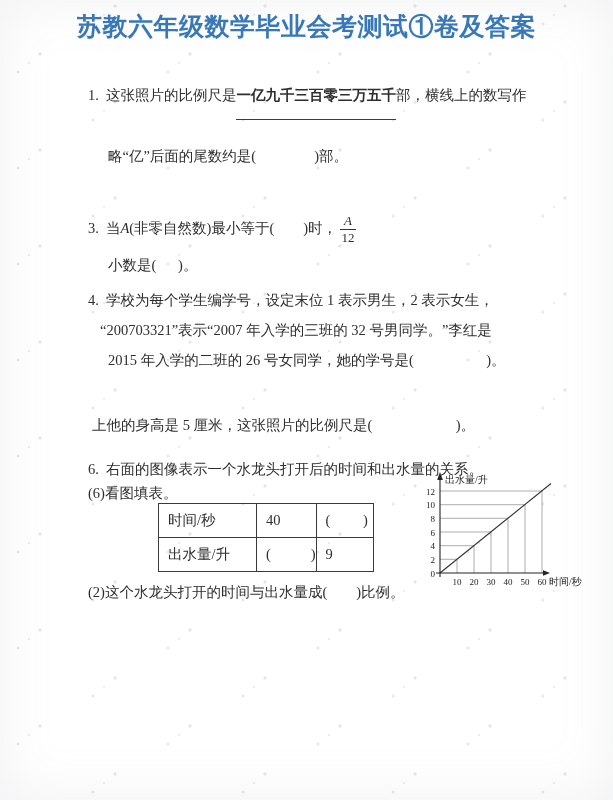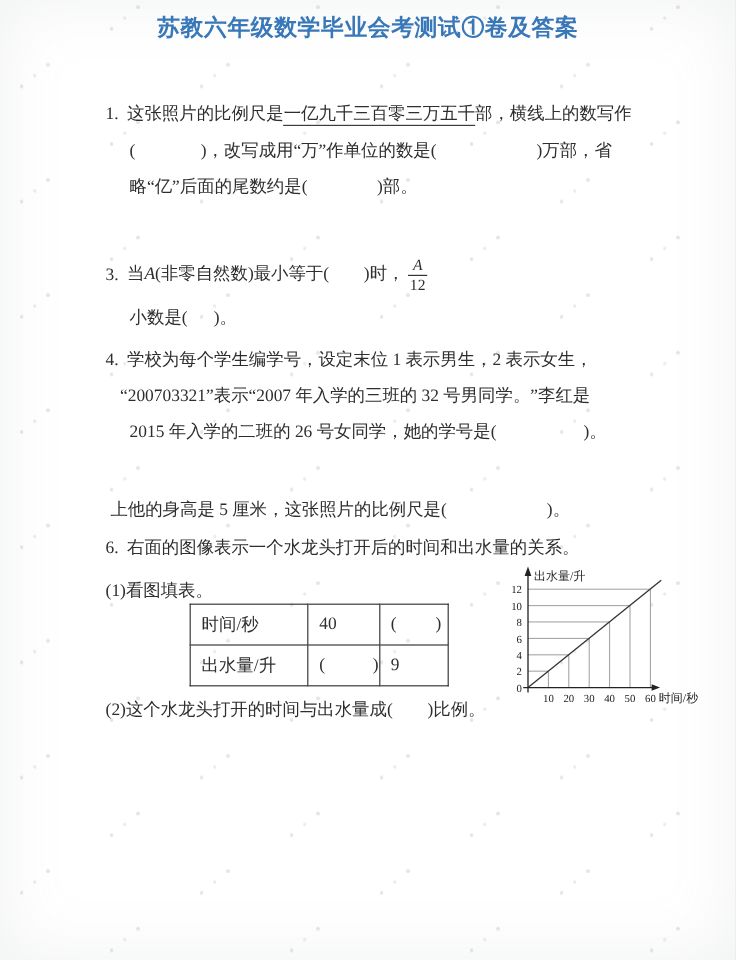--- a/index.html
+++ b/index.html
@@ -16,25 +16,25 @@
       radial-gradient(circle at 18px 72px, rgba(125,132,148,.20) 1.3px, transparent 1.7px),
       radial-gradient(circle at 29px 63px, rgba(125,132,148,.15) 1.2px, transparent 1.6px),
       radial-gradient(circle at 40px 54px, rgba(125,132,148,.20) 1.4px, transparent 1.8px),
       radial-gradient(circle at 93px 24px, rgba(125,132,148,.20) 1.3px, transparent 1.7px),
       radial-gradient(circle at 104px 15px, rgba(125,132,148,.15) 1.2px, transparent 1.6px),
       radial-gradient(circle at 115px 6px, rgba(125,132,148,.20) 1.4px, transparent 1.8px);
     background-size:150px 96px;background-repeat:repeat;
   }
   .title{
     position:absolute;left:0;top:10px;width:613px;margin:0;text-align:center;
-    font-size:19px;font-weight:bold;color:#3878b8;letter-spacing:.5px;
+    font-size:25px;font-weight:bold;color:#3878b8;letter-spacing:.5px;
   }
   .t{position:absolute;font-size:14.5px;white-space:pre;line-height:1.25;}
   .qnum{margin-right:7px;}
-  .u{border-bottom:1.3px solid #3c3c3c;padding-bottom:1px;}
+  .u{border-bottom:1.3px solid #3c3c3c;padding-bottom:16px;font-weight:bold;}
   .frac{display:inline-block;vertical-align:-9px;text-align:center;
         font-size:13px;line-height:1.05;margin:0 3px;}
   .frac .fn{display:block;font-style:italic;padding:0 4px 1px;border-bottom:1px solid #333;}
   .frac .fd{display:block;padding-top:1px;}
   .ital{font-style:italic;}
   .fill-table{position:absolute;left:158px;top:503px;border-collapse:collapse;}
   .fill-table td{border:1.2px solid #3a3a3a;height:33px;font-size:14.5px;
                  padding:0 0 0 9px;white-space:pre;vertical-align:middle;}
   .fill-table .c1{width:88px;}
   .fill-table .c2{width:48px;}
@@ -44,35 +44,34 @@
 </style>
 </head>
 <body>
 
 <div class="page">
 
   <h1 class="title">苏教六年级数学毕业会考测试①卷及答案</h1>
 
 
   <div class="t" style="left:88px;top:86px"><span class="qnum">1.</span><span>这张照片的比例尺是</span><span class="u">一亿九千三百零三万五千</span><span>部，横线上的数写作</span></div>
-  <div class="t" style="left:108px;top:117px">(               )，改写成用“万”作单位的数是(                       )万部，省</div>
   <div class="t" style="left:108px;top:147px">略“亿”后面的尾数约是(                )部。</div>
 
 
   <div class="t" style="left:88px;top:214px"><span class="qnum">3.</span><span>当</span><span class="ital">A</span><span>(非零自然数)最小等于(        )时，</span><span class="frac"><span class="fn">A</span><span class="fd">12</span></span></div>
   <div class="t" style="left:108px;top:256px">小数是(      )。</div>
 
   <div class="t" style="left:88px;top:291px"><span class="qnum">4.</span><span>学校为每个学生编学号，设定末位 1 表示男生，2 表示女生，</span></div>
   <div class="t" style="left:100px;top:321px">“200703321”表示“2007 年入学的三班的 32 号男同学。”李红是</div>
   <div class="t" style="left:108px;top:351px">2015 年入学的二班的 26 号女同学，她的学号是(                    )。</div>
 
   <div class="t" style="left:92px;top:416px">上他的身高是 5 厘米，这张照片的比例尺是(                       )。</div>
 
-  <div class="t" style="left:88px;top:448px"><span class="qnum">6.</span><span>右面的图像表示一个水龙头打开后的时间和出水量的关系。</span></div>
-  <div class="t" style="left:88px;top:484px">(1)看图填表。</div>
+  <div class="t" style="left:88px;top:460px"><span class="qnum">6.</span><span>右面的图像表示一个水龙头打开后的时间和出水量的关系。</span></div>
+  <div class="t" style="left:88px;top:484px">(6)看图填表。</div>
 
   <table class="fill-table">
     <tbody>
         <tr>
       <td class="c1">时间/秒</td>
       <td class="c2">40</td>
       <td class="c3">(         )</td>
     </tr>
     <tr>
       <td class="c1">出水量/升</td>

